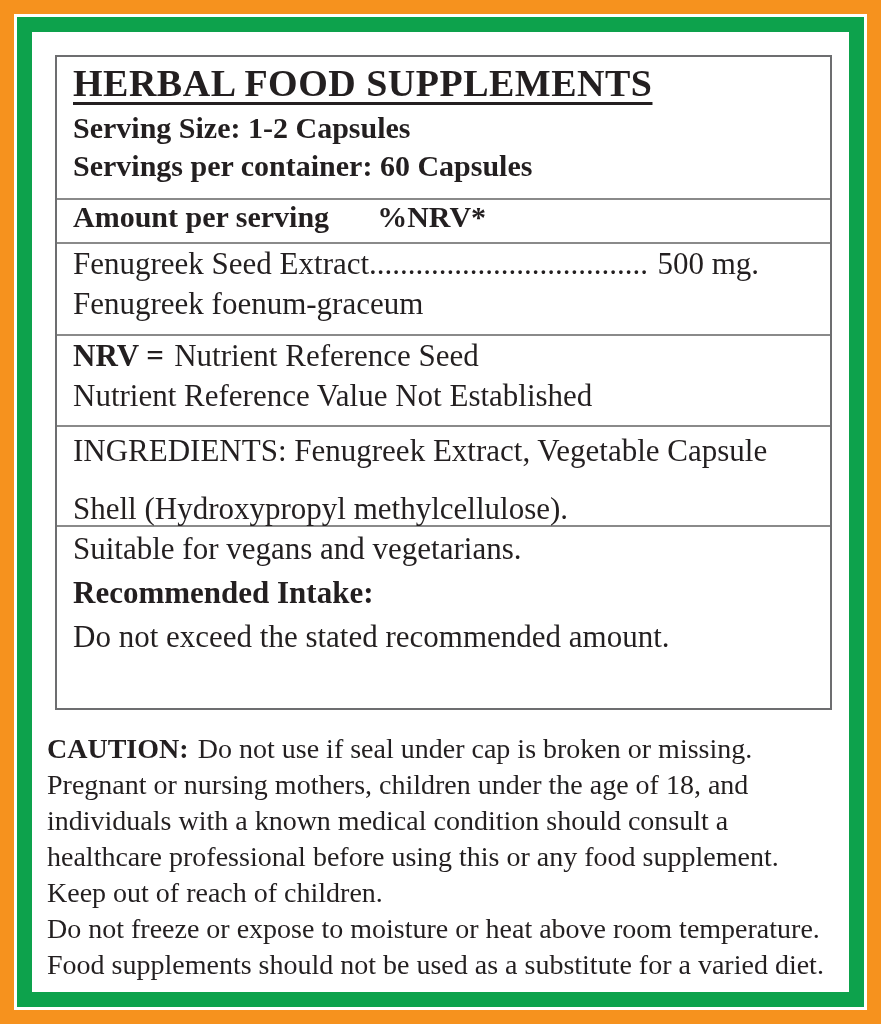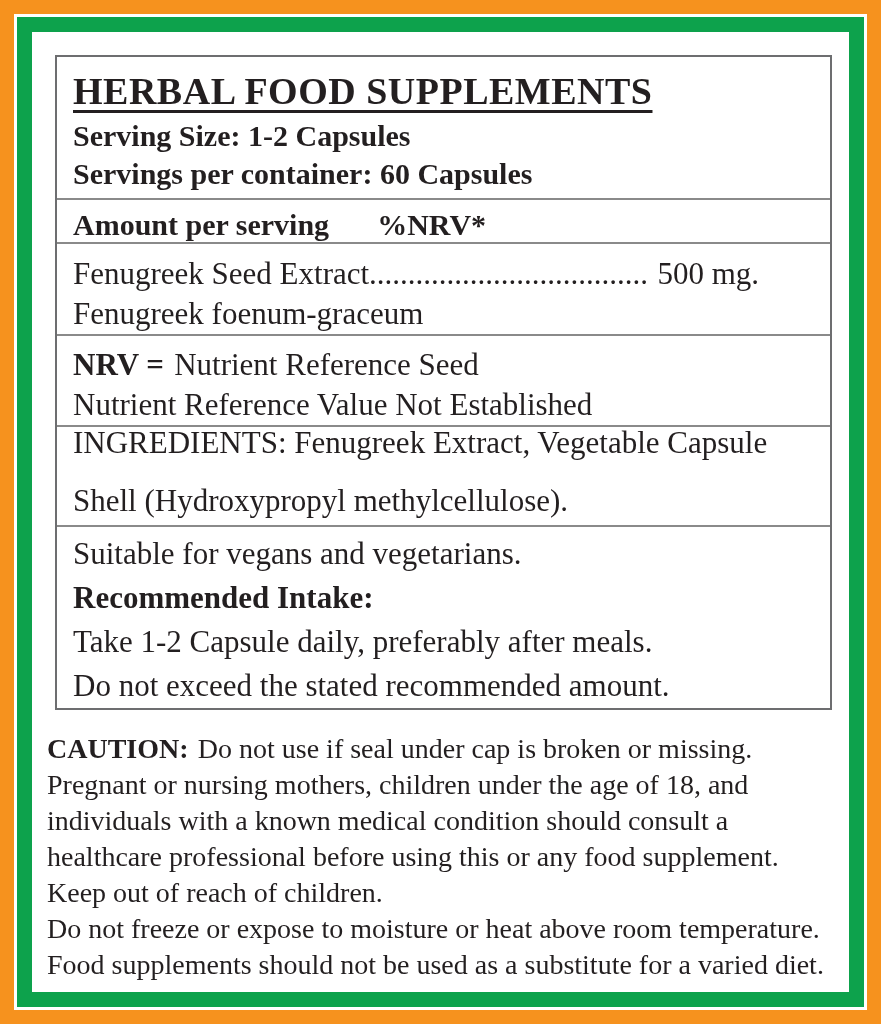--- a/index.html
+++ b/index.html
@@ -9,24 +9,24 @@
     font-family:"Liberation Serif","DejaVu Serif",serif;
     color:#231F20;
   }
   .white-gap{background:#ffffff;padding:3px;height:100%;box-sizing:border-box;}
   .green-frame{border:15px solid #0DA24C;background:#ffffff;height:100%;box-sizing:border-box;}
   .content{padding:23px 17px 0 23px;box-sizing:border-box;height:100%;}
 
   .facts-table{
     border:2px solid #6D6E70;width:777px;box-sizing:border-box;background:#ffffff;
   }
-  .row{box-sizing:border-box;padding-left:16px;padding-right:10px;display:flex;flex-direction:column;justify-content:flex-end;}
+  .row{box-sizing:border-box;padding-left:16px;padding-right:10px;display:flex;flex-direction:column;justify-content:flex-start;}
   .row + .row{border-top:2px solid #8A8A8A;}
 
-  .r-header{height:141px;justify-content:flex-start;padding-top:8px;}
+  .r-header{height:141px;justify-content:flex-start;}
   .title{
     font-size:38px;font-weight:bold;line-height:52px;letter-spacing:0.5px;
     text-decoration:underline;text-decoration-thickness:3px;text-underline-offset:6px;
     white-space:nowrap;
   }
   .bold-line{font-size:30px;font-weight:bold;line-height:38px;white-space:nowrap;}
 
   .r-amount{height:44px;}
   .amount-line{font-size:30px;font-weight:bold;white-space:nowrap;}
   .nrv-col{display:inline-block;margin-left:48px;}
@@ -83,21 +83,20 @@
           </div>
 
           <div class="row r-ingredients">
             <div class="body-line">INGREDIENTS: Fenugreek Extract, Vegetable Capsule</div>
             <div class="body-line">Shell (Hydroxypropyl methylcellulose).</div>
           </div>
 
           <div class="row r-usage">
             <div class="body-line">Suitable for vegans and vegetarians.</div>
             <div class="body-line bold">Recommended Intake:</div>
-            <div class="body-line">Take 1-2 Capsule daily, preferably after meals.</div>
             <div class="body-line">Do not exceed the stated recommended amount.</div>
           </div>
 
         </div>
 
         <div class="caution">
           <div class="caution-line">
             <span class="bold-label">CAUTION:</span><span>Do not use if seal under cap is broken or missing.</span>
           </div>
           <div class="caution-line">Pregnant or nursing mothers, children under the age of 18, and</div>

